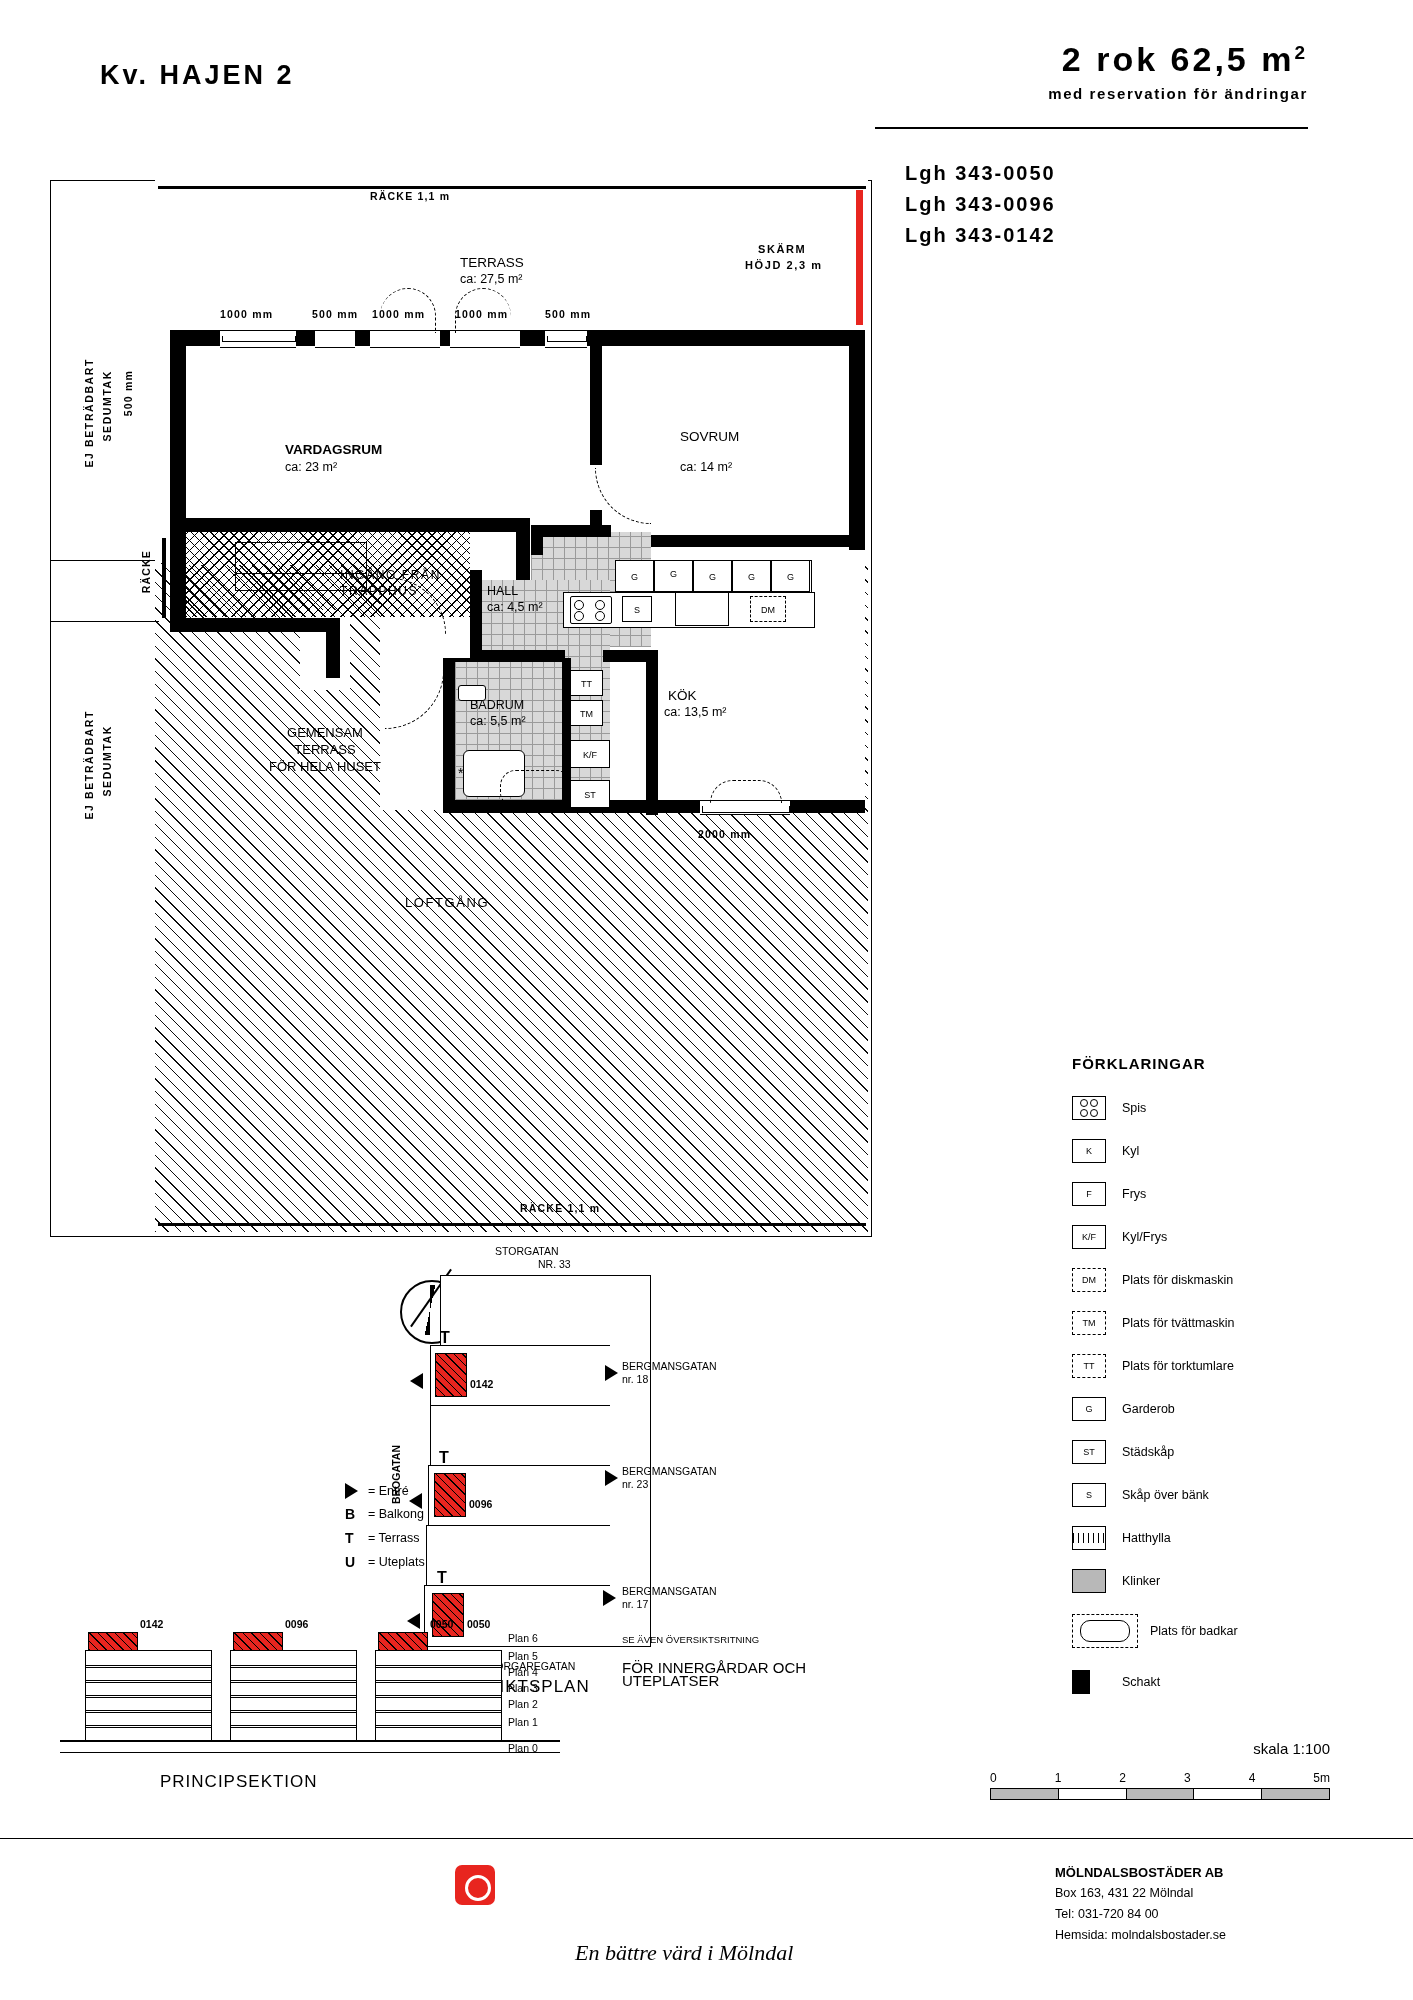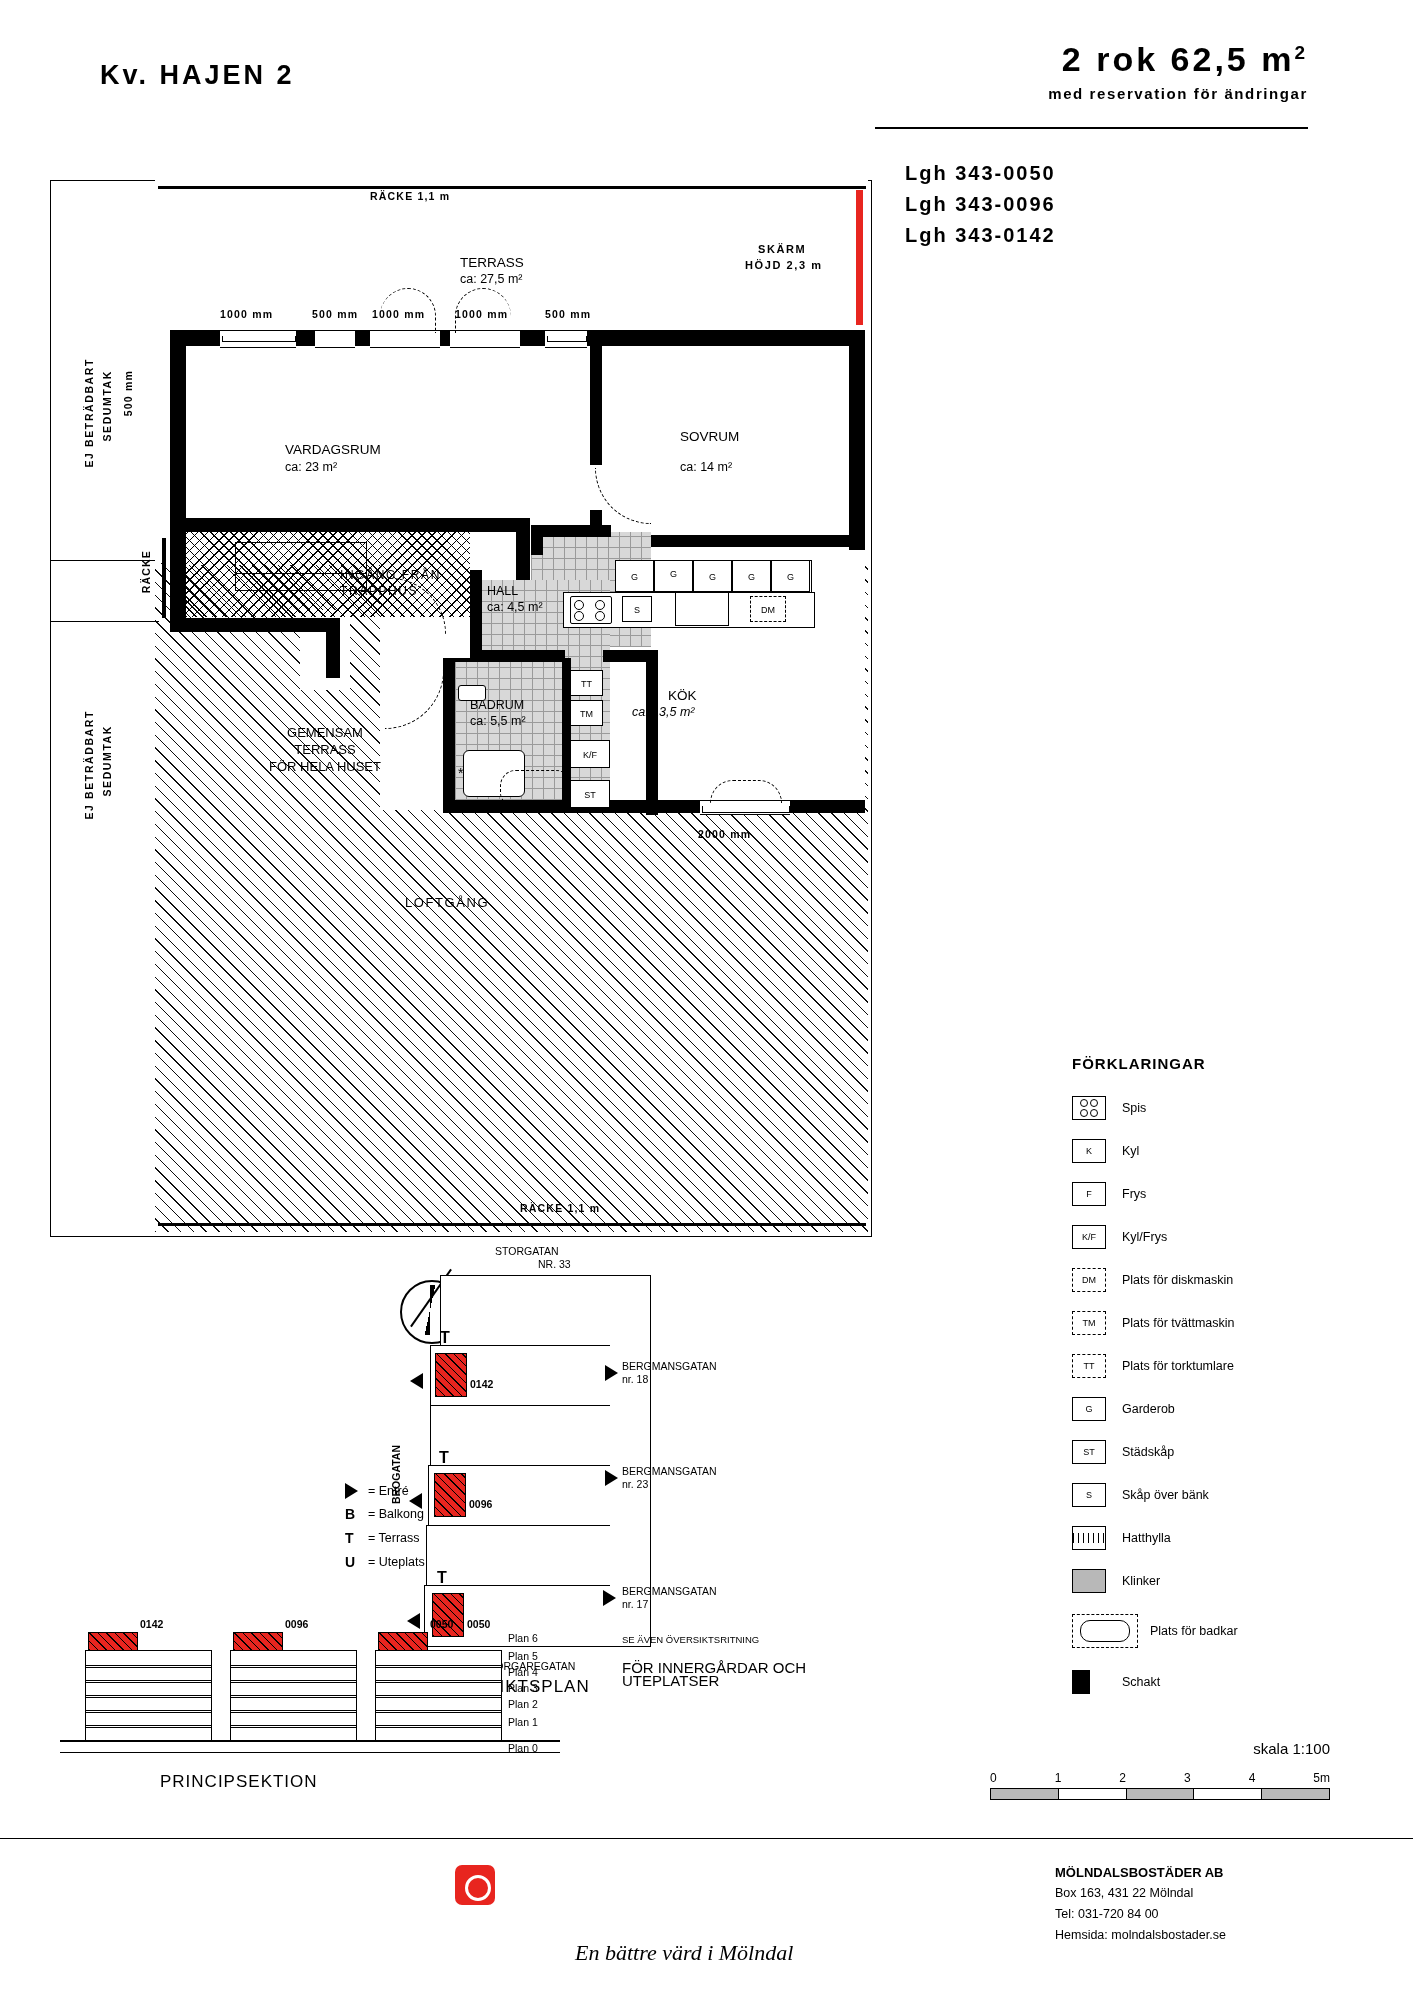--- a/index.html
+++ b/index.html
@@ -146,21 +146,21 @@
   <div class="wall" style="left:120px;top:150px;width:16px;height:300px;"></div>
 
   <div class="wall" style="left:799px;top:150px;width:16px;height:220px;"></div>
 
   <div class="wall" style="left:120px;top:345px;width:10px;height:105px;"></div>
   <div class="wall" style="left:120px;top:338px;width:360px;height:14px;"></div>
   <div class="wall" style="left:466px;top:338px;width:14px;height:130px;"></div>
   <div class="wall" style="left:120px;top:438px;width:170px;height:14px;"></div>
   <div class="wall" style="left:276px;top:438px;width:14px;height:60px;"></div>
 
-  <div class="lbl big" style="left:235px;top:262px;">VARDAGSRUM</div>
+  <div class="lbl big" style="left:235px;top:262px;font-weight:bold;">VARDAGSRUM</div>
   <div class="lbl" style="left:235px;top:280px;">ca: 23 m²</div>
 
   <div class="lbl big" style="left:630px;top:249px;">SOVRUM</div>
   <div class="lbl" style="left:630px;top:280px;">ca: 14 m²</div>
 
   <div class="wall" style="left:540px;top:160px;width:12px;height:125px;"></div>
   <div class="wall" style="left:540px;top:330px;width:12px;height:30px;"></div>
   <div class="abs" style="left:545px;top:288px;width:55px;height:55px;border:1px dashed #000;border-top:none;border-right:none;border-radius:0 0 0 70px;"></div>
 
   <div class="wall" style="left:540px;top:355px;width:275px;height:12px;"></div>
@@ -185,21 +185,21 @@
 
   <div class="abs tile" style="left:405px;top:482px;width:108px;height:138px;"></div>
   <div class="lbl" style="left:420px;top:518px;">BADRUM</div>
   <div class="lbl" style="left:420px;top:534px;">ca: 5,5 m²</div>
   <div class="abs" style="left:408px;top:505px;width:26px;height:14px;border:1px solid #000;border-radius:3px;background:#fff;"></div>
   <div class="abs" style="left:413px;top:570px;width:60px;height:45px;border:1px solid #000;border-radius:6px;background:#fff;"></div>
   <div class="abs" style="left:450px;top:590px;width:70px;height:36px;border:1px dashed #000;border-radius:16px;"></div>
   <div class="abs" style="left:408px;top:585px;font-size:14px;">*</div>
 
   <div class="lbl big" style="left:618px;top:508px;">KÖK</div>
-  <div class="lbl" style="left:582px;top:525px;font-style:italic;">ca: 13,5 m²</div>
+  <div class="lbl" style="left:614px;top:525px;">ca: 13,5 m²</div>
 
   <div class="abs" style="left:565px;top:380px;width:195px;height:32px;border:1px solid #000;background:#fff;"></div>
   <div class="box" style="left:565px;top:380px;width:39px;height:32px;line-height:32px;">G</div>
   <div class="box" style="left:604px;top:380px;width:39px;height:32px;line-height:26px;"><span>G</span><br><span style="font-size:6px">(ST)</span></div>
   <div class="box" style="left:643px;top:380px;width:39px;height:32px;line-height:32px;">G</div>
   <div class="box" style="left:682px;top:380px;width:39px;height:32px;line-height:32px;">G</div>
   <div class="box" style="left:721px;top:380px;width:39px;height:32px;line-height:32px;">G</div>
 
   <div class="abs" style="left:513px;top:412px;width:250px;height:34px;border:1px solid #000;background:#fff;"></div>
   <div class="abs" style="left:520px;top:416px;width:40px;height:26px;border:1px solid #000;border-radius:2px;"></div>

